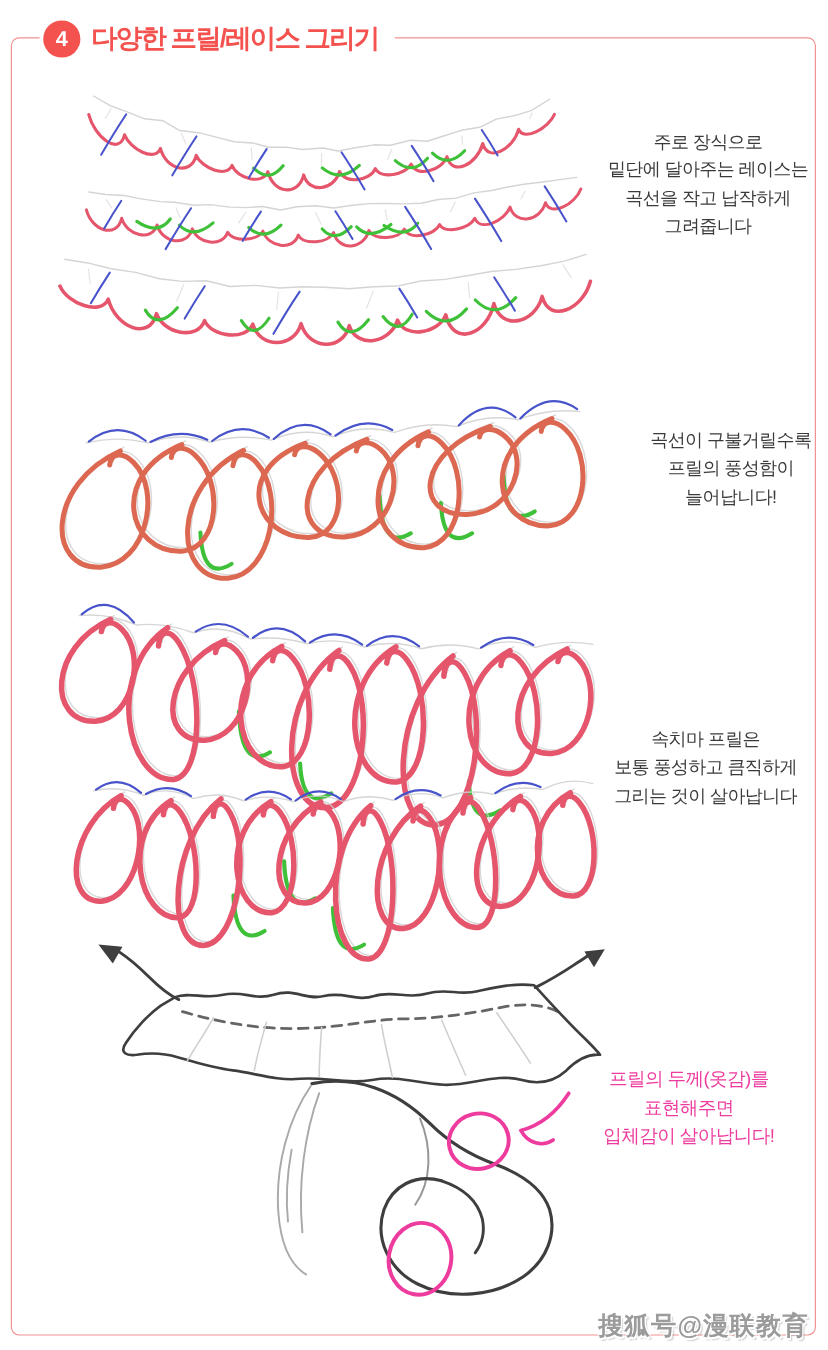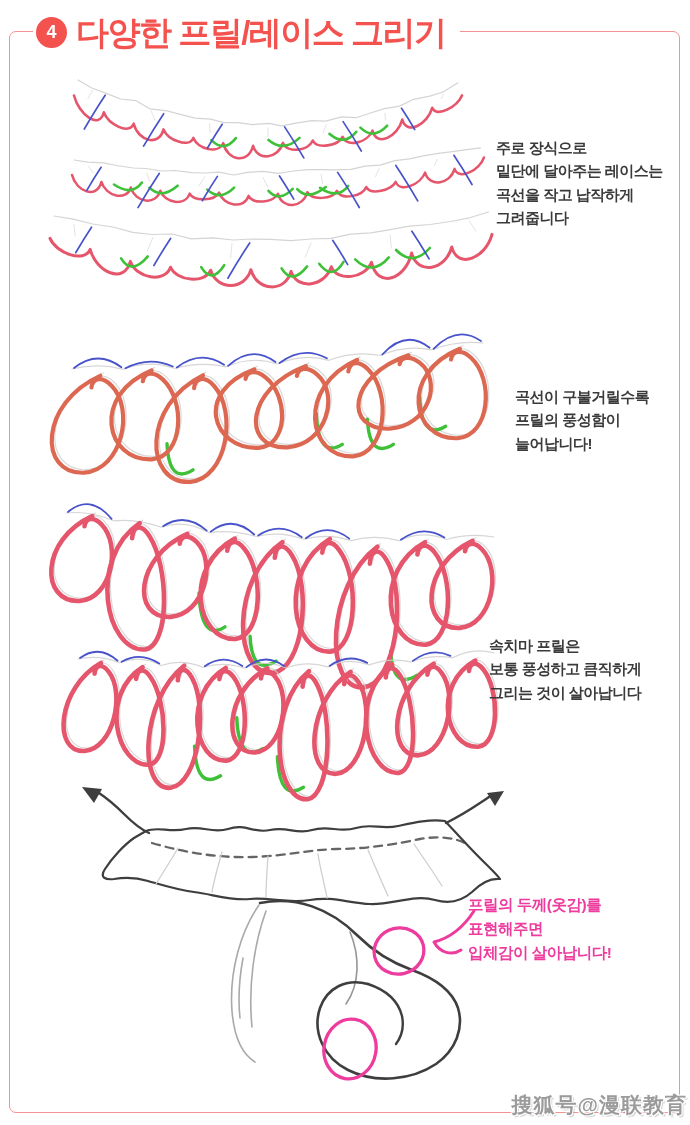--- a/index.html
+++ b/index.html
@@ -14,31 +14,31 @@
   .header{
     position:absolute;left:33px;top:13px;height:38px;background:#fff;
     display:flex;align-items:center;gap:9px;padding:0 14px 0 3px;z-index:3;
   }
   .badge{
     width:31px;height:31px;border-radius:50%;background:var(--accent,#f4524e);
     color:#fff;font-weight:700;font-size:18px;display:flex;align-items:center;
     justify-content:center;flex:0 0 auto;
   }
   .title{
-    font-size:33px;font-weight:800;color:var(--accent,#f4524e);
+    font-size:22px;font-weight:800;color:var(--accent,#f4524e);
     letter-spacing:-1.5px;white-space:nowrap;line-height:1;
   }
   .ann{
-    position:absolute;text-align:left;white-space:pre-line;
-    font-size:15px;font-weight:700;color:var(--text,#3a3a3a);
-    line-height:1.55;letter-spacing:-0.5px;z-index:2;margin-top:29px;
+    position:absolute;text-align:center;white-space:pre-line;
+    font-size:15px;font-weight:400;color:var(--text,#3a3a3a);
+    line-height:1.55;letter-spacing:-0.5px;z-index:2;
   }
   .ann.pink{color:var(--pink,#ee3b9e);font-size:15.5px;}
   .watermark{
-    position:absolute;right:3px;top:1091px;z-index:4;
+    position:absolute;right:16px;top:1091px;z-index:4;
     font-size:21px;font-weight:700;color:var(--wm,#9b9b9b);letter-spacing:1px;
     text-shadow:-1px -1px 0 #fff,1px -1px 0 #fff,-1px 1px 0 #fff,1px 1px 0 #fff,2px 2px 1px rgba(120,120,120,.35);
   }
   svg#art{position:absolute;left:0;top:0;z-index:1;}
   svg#art path, svg#art ellipse{fill:none;stroke-linecap:round;stroke-linejoin:round;}
   .ink{stroke:var(--ink,#3e3e3e);}
   .inkfill{fill:var(--ink,#3e3e3e);stroke:none;}
   .sketch{stroke:var(--sketch,#cfcfcf);}
   .cone{stroke:#a9a9a9;}
   .pinkline{stroke:var(--pink,#ee3b9e);}
@@ -57,21 +57,21 @@
 <div class="ann" style="left:496px;top:107px;width:188px;">주로 장식으로
 밑단에 달아주는 레이스는
 곡선을 작고 납작하게
 그려줍니다</div>
 <div class="ann" style="left:515px;top:356px;width:188px;">곡선이 구불거릴수록
 프릴의 풍성함이
 늘어납니다!</div>
 <div class="ann" style="left:489px;top:605px;width:198px;">속치마 프릴은
 보통 풍성하고 큼직하게
 그리는 것이 살아납니다</div>
-<div class="ann pink" style="left:468px;top:864px;width:212px;">프릴의 두께(옷감)를
+<div class="ann pink" style="left:468px;top:888px;width:212px;">프릴의 두께(옷감)를
 표현해주면
 입체감이 살아납니다!</div>
 
 <div class="watermark">搜狐号@漫联教育</div>
 
 <svg id="art" width="690" height="1125" viewBox="0 0 690 1125">
   <g id="g-flat">
       <path d="M78.0,80.0 L91.8,88.0 L107.6,93.9 L120.5,99.0 L136.0,100.7 L149.8,108.8 L167.1,110.9 L180.2,114.3 L195.2,118.1 L210.4,119.1 L224.1,122.7 L238.4,122.6 L252.2,124.6 L269.0,123.4 L281.7,125.8 L296.1,123.1 L311.7,120.7 L325.3,121.1 L341.9,116.9 L356.0,117.7 L369.6,113.3 L384.5,108.6 L399.6,106.1 L413.6,99.3 L429.9,96.1 L443.0,92.0 L458.0,82.7" fill="none" stroke="#cfcfcf" stroke-width="1.2" stroke-linecap="round" stroke-linejoin="round" opacity="0.9"></path>
       <path d="M92.6,90.4 L87.8,98.7" fill="none" stroke="#dedede" stroke-width="1" stroke-linecap="round" stroke-linejoin="round" opacity="0.85"></path>
       <path d="M151.1,110.9 L154.9,120.0" fill="none" stroke="#dedede" stroke-width="1" stroke-linecap="round" stroke-linejoin="round" opacity="0.85"></path>

